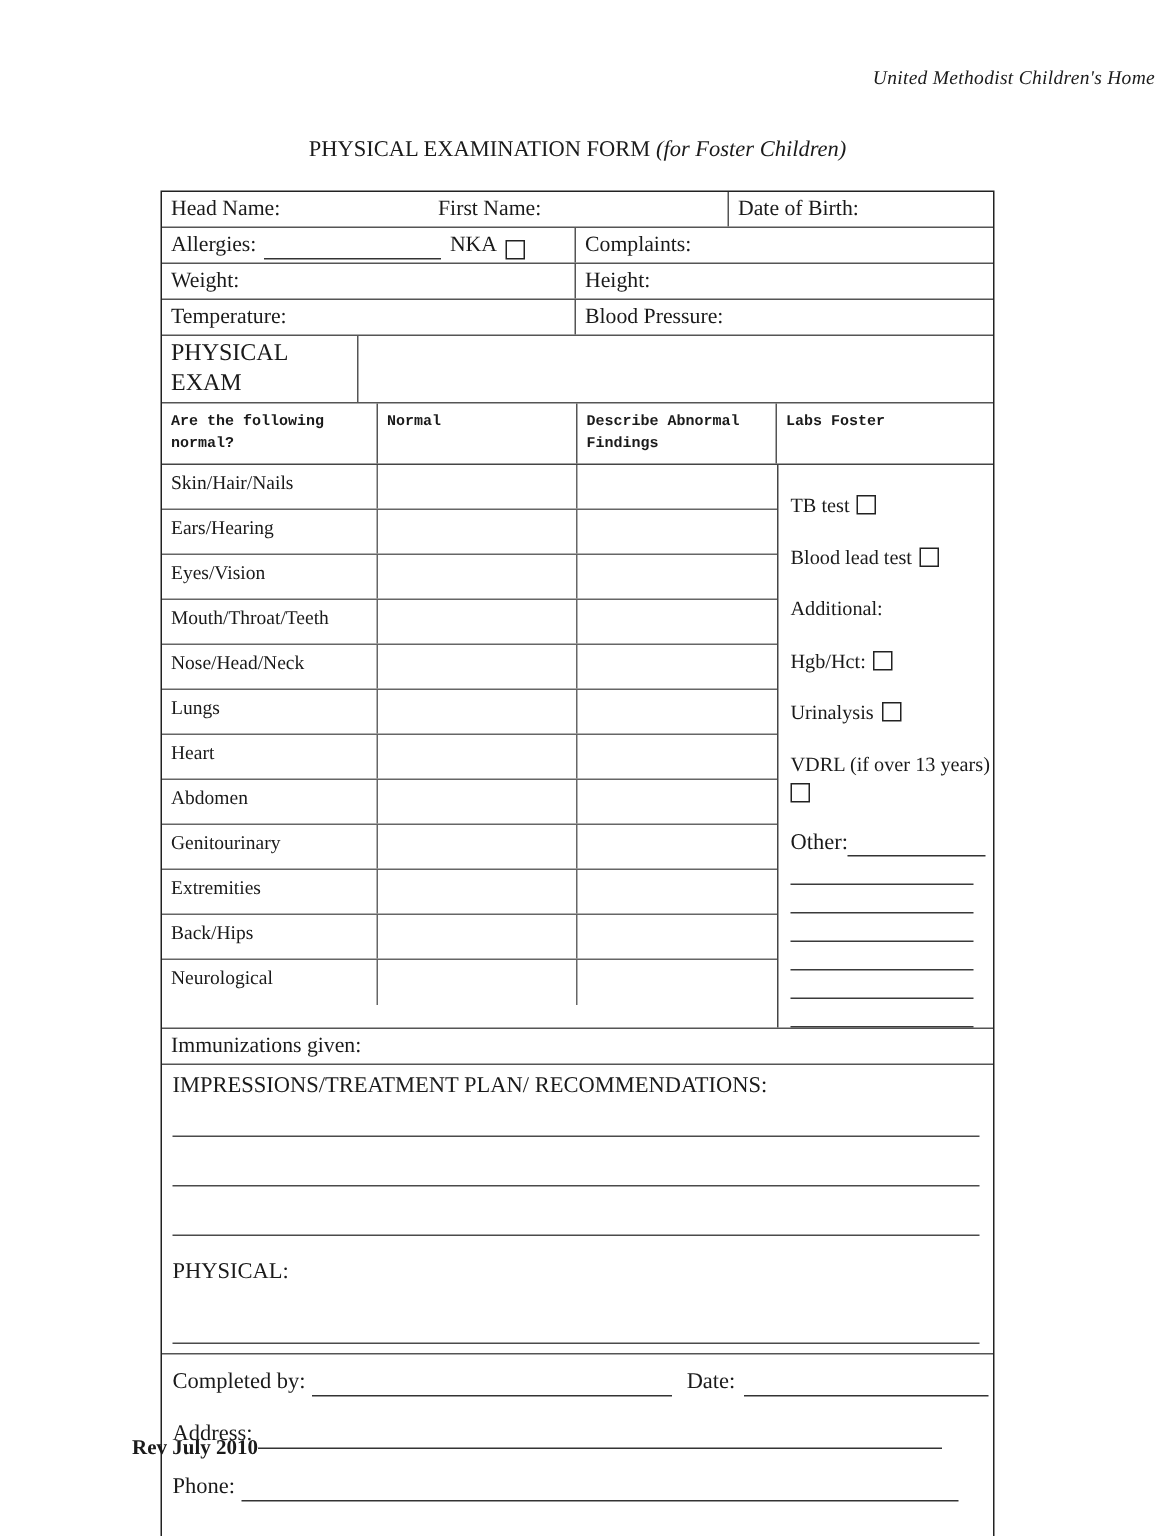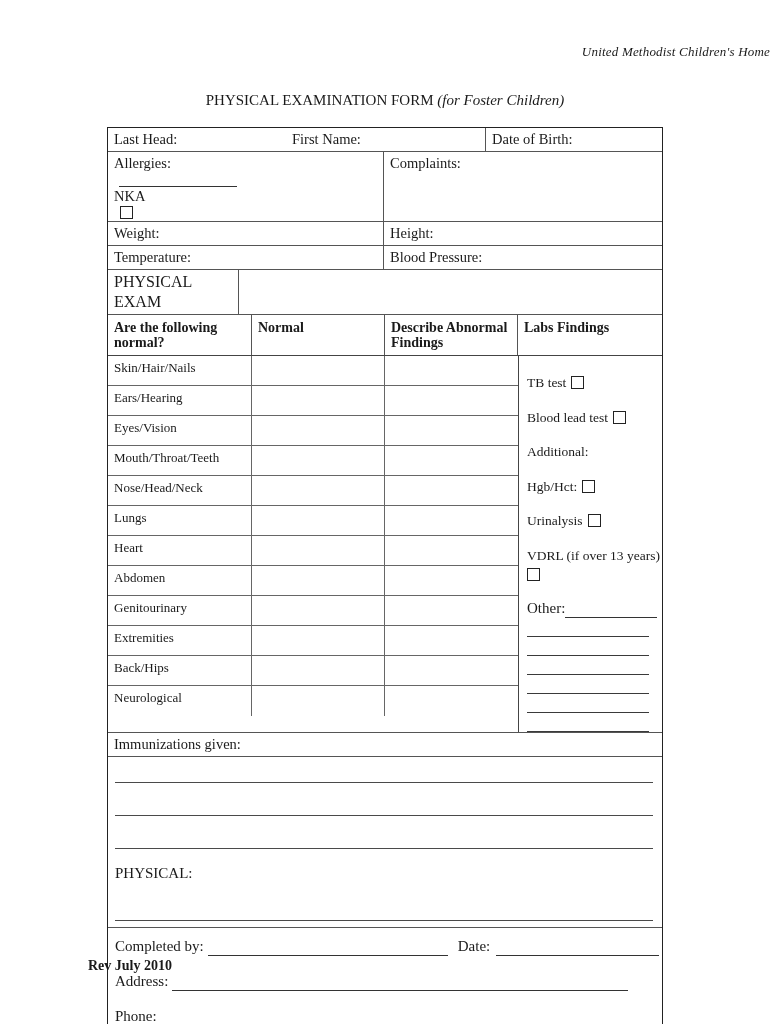--- a/index.html
+++ b/index.html
@@ -69,21 +69,21 @@
     position: relative;
   }
   .cell.divided { border-right: 1.1px solid #555; }
 
   
   .r-name .c-last   { width: 178px; }
   .r-name .c-first  { width: 200px; border-right: 1.1px solid #555; }
   .r-name .c-dob    { width: 175px; }
 
   
-  .r-allergy .c-allergy { width: 276px; border-right: 1.1px solid #555; display:flex; align-items:flex-start;flex-direction:column; }
+  .r-allergy .c-allergy { width: 276px; border-right: 1.1px solid #555; display:flex; align-items:flex-end; }
   .r-allergy .c-complaint { width: 277px; }
   .blank-rule {
     display: inline-block;
     border-bottom: 1.2px solid #333;
     height: 13px;
     margin: 0 6px 0 5px;
     vertical-align: bottom;
   }
   .chk {
     display: inline-block;
@@ -100,21 +100,21 @@
   .r-wh .c-height  { width: 277px; }
   .r-tb .c-temp    { width: 276px; border-right: 1.1px solid #555; }
   .r-tb .c-bp      { width: 277px; }
 
   
   .r-pe .c-pe      { width: 131px; border-right: 1.1px solid #555; font-size: 16px; line-height: 20px; }
   .r-pe .c-pe-rest { width: 422px; }
 
   
   .r-exhead { border-bottom: 1.4px solid #444; }
-  .r-exhead .cell { font-weight: bold; font-size: 14px; line-height: 15px; padding-top: 5px; padding-bottom: 5px; }
+  .r-exhead .cell { font-weight: bold; font-size: 10px; line-height: 15px; padding-top: 5px; padding-bottom: 5px; font-family: Liberation Mono, monospace; }
   .col1 { width: 144px; }
   .col2 { width: 133px; }
   .col3 { width: 133px; }
   .col4 { width: 143px; }
 
   
   .exam-wrap { display: flex; }
   .exam-left { width: 410px; }
   .exam-left .ex-row {
     display: flex;
@@ -212,21 +212,21 @@
 
   <div class="org-line">United Methodist Children's Home</div>
 
   <div class="form-title">
     <span>PHYSICAL EXAMINATION FORM </span><span class="italic-part">(for Foster Children)</span>
   </div>
 
   <div class="form-box">
 
     <div class="row r-name">
-      <div class="cell c-last">Last Head:</div>
+      <div class="cell c-last">Head Name:</div>
       <div class="cell c-first">First Name:</div>
       <div class="cell c-dob">Date of Birth:</div>
     </div>
 
     <div class="row r-allergy">
       <div class="cell c-allergy">
         <span>Allergies:</span>
         <span class="blank-rule" style="width:118px"></span>
         <span>NKA</span>
         <span class="chk"></span>
@@ -252,21 +252,21 @@
     <div class="row r-exhead">
       <div class="cell divided col1">
         <span>Are the following</span><br>
         <span>normal?</span>
       </div>
       <div class="cell divided col2">Normal</div>
       <div class="cell divided col3">
         <span>Describe Abnormal</span><br>
         <span>Findings</span>
       </div>
-      <div class="cell col4">Labs Findings</div>
+      <div class="cell col4">Labs Foster</div>
     </div>
 
     <div class="row">
       <div class="exam-wrap">
 
         <div class="exam-left">
           <div class="ex-row">
             <div class="ex-label">Skin/Hair/Nails</div>
             <div class="ex-normal"></div>
             <div class="ex-abn"></div>
@@ -359,20 +359,21 @@
 
       </div>
     </div>
 
     <div class="row r-imm">
       <div class="cell c-imm">Immunizations given:</div>
     </div>
 
     <div class="row r-impr">
       <div class="impr-inner">
+        <div class="impr-title">IMPRESSIONS/TREATMENT PLAN/ RECOMMENDATIONS:</div>
         <div class="wide-line"></div>
         <div class="gap-line"></div>
         <div class="wide-line"></div>
         <div class="gap-line"></div>
         <div class="wide-line"></div>
         <div class="referrals-title">PHYSICAL:</div>
         <div style="height:14px"></div>
         <div class="wide-line"></div>
       </div>
     </div>

